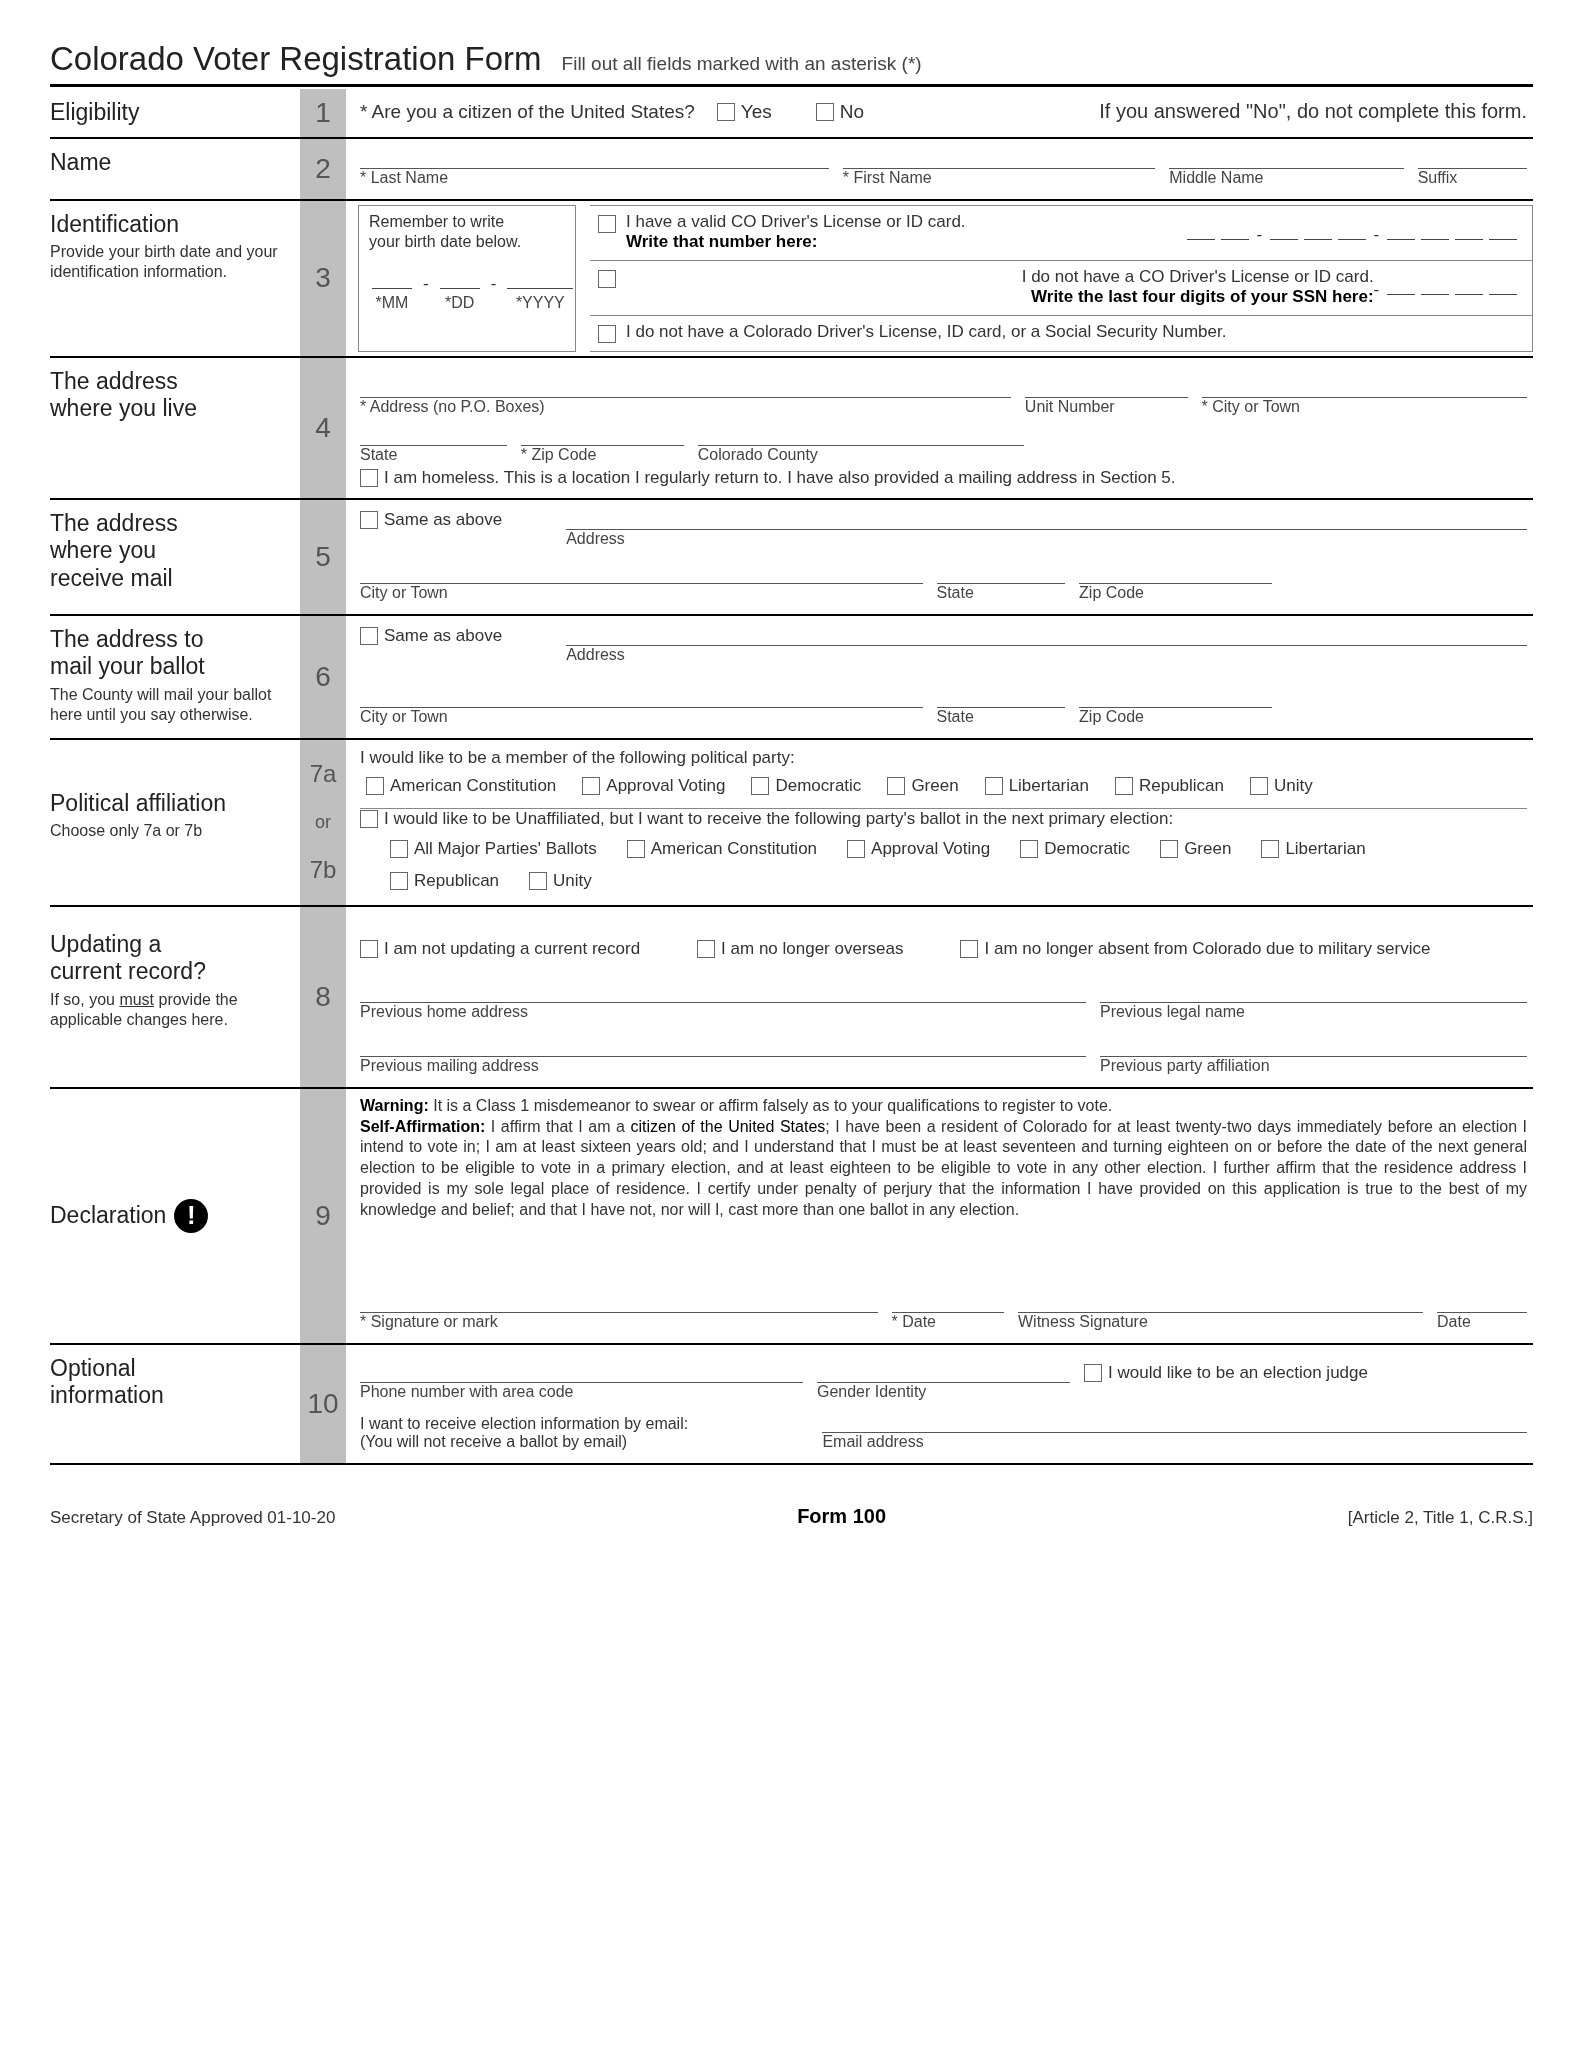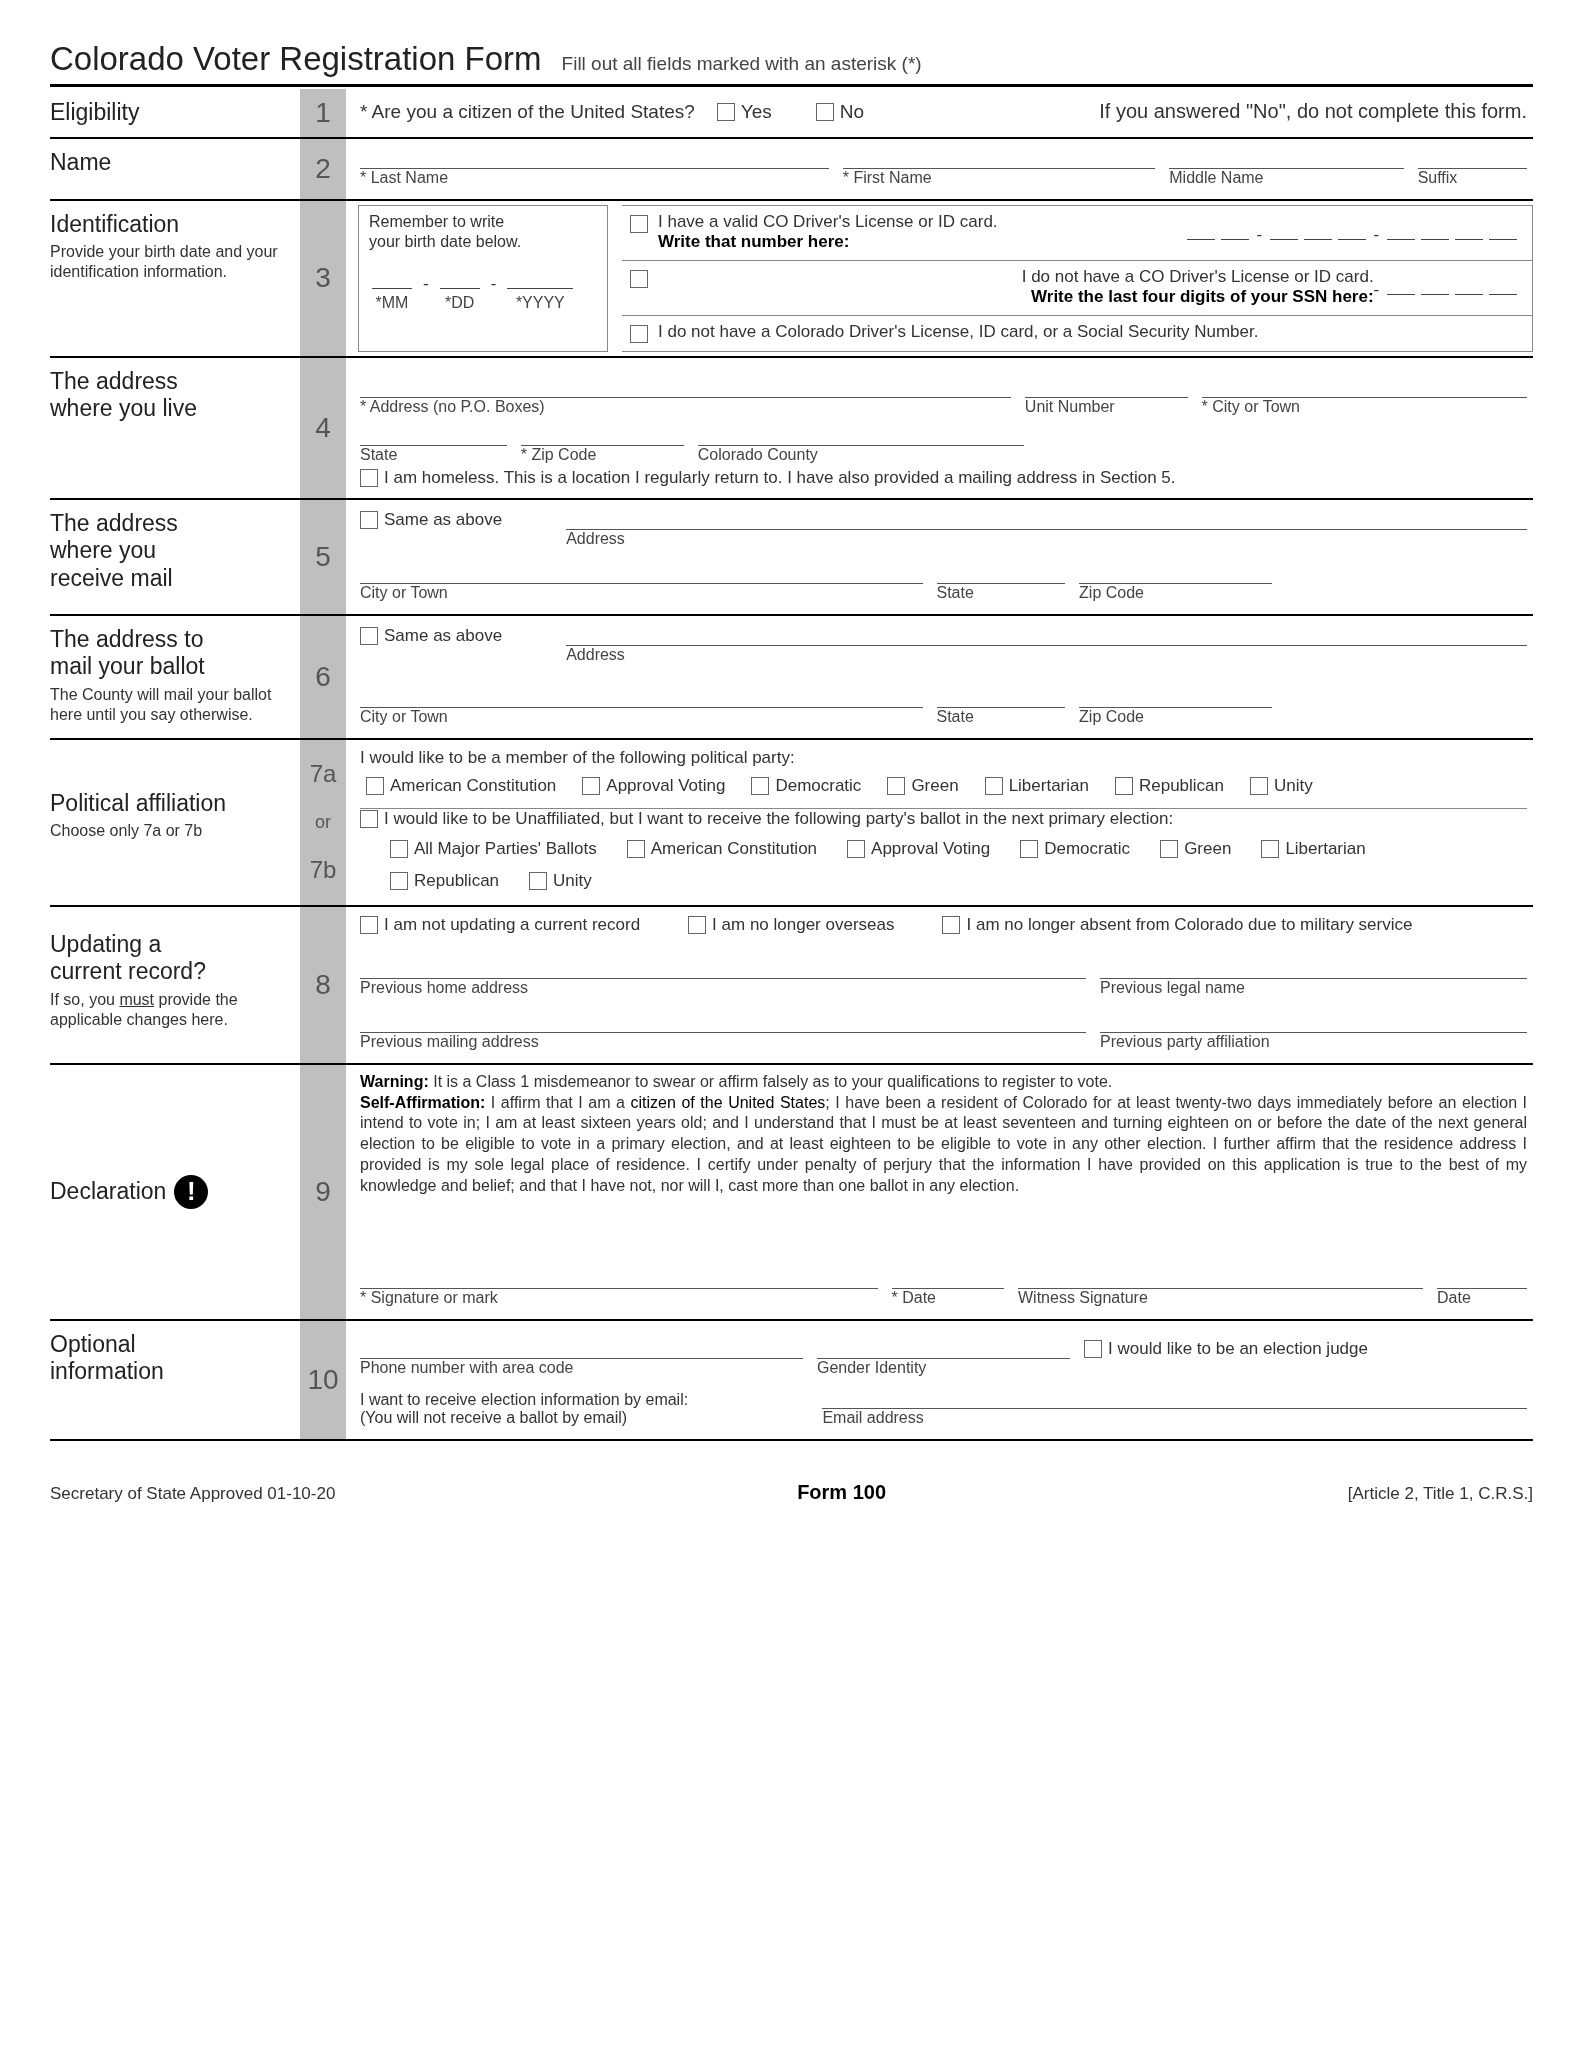--- a/index.html
+++ b/index.html
@@ -81,21 +81,21 @@
   </div>
 </div>
 
 <div class="row">
   <div class="rlabel">
     <span>Identification</span>
     <div class="small">Provide your birth date and your identification information.</div>
   </div>
   <div class="numcol">3</div>
   <div class="content" style="display:flex;padding:4px 0;">
-    <div class="idbox" style="width:250px;">
+    <div class="idbox" style="width:218px;">
       <div style="font-size:16px;line-height:1.3;"><span>Remember to write</span><br><span>your birth date below.</span></div>
       <div style="margin-top:16px;display:flex;gap:8px;align-items:flex-end;">
         <div style="text-align:center;"><span class="slot" style="width:40px;"></span><div class="flab">*MM</div></div>
         <span style="margin-bottom:18px;">-</span>
         <div style="text-align:center;"><span class="slot" style="width:40px;"></span><div class="flab">*DD</div></div>
         <span style="margin-bottom:18px;">-</span>
         <div style="text-align:center;"><span class="slot" style="width:66px;"></span><div class="flab">*YYYY</div></div>
       </div>
     </div>
     <div style="flex:1;border:1px solid #888;border-left:none;">
@@ -300,21 +300,21 @@
       </div>
   </div>
 </div>
 
 <div class="row">
   <div class="rlabel" style="padding-top:24px;"><span>Updating a</span><br><span>current record?</span>
     <div class="small"><span>If so, you </span><u>must</u><span> provide the applicable changes here.</span></div>
   </div>
   <div class="numcol">8</div>
   <div class="content">
-    <div style="display:flex;gap:26px;margin-bottom:22px;">
+    <div style="display:flex;gap:35px;margin-bottom:22px;margin-top:24px;">
       <span class="chk">
           <span class="cb"></span>
           <span>I am not updating a current record</span>
         </span>
       <span class="chk">
           <span class="cb"></span>
           <span>I am no longer overseas</span>
         </span>
       <span class="chk">
           <span class="cb"></span>

